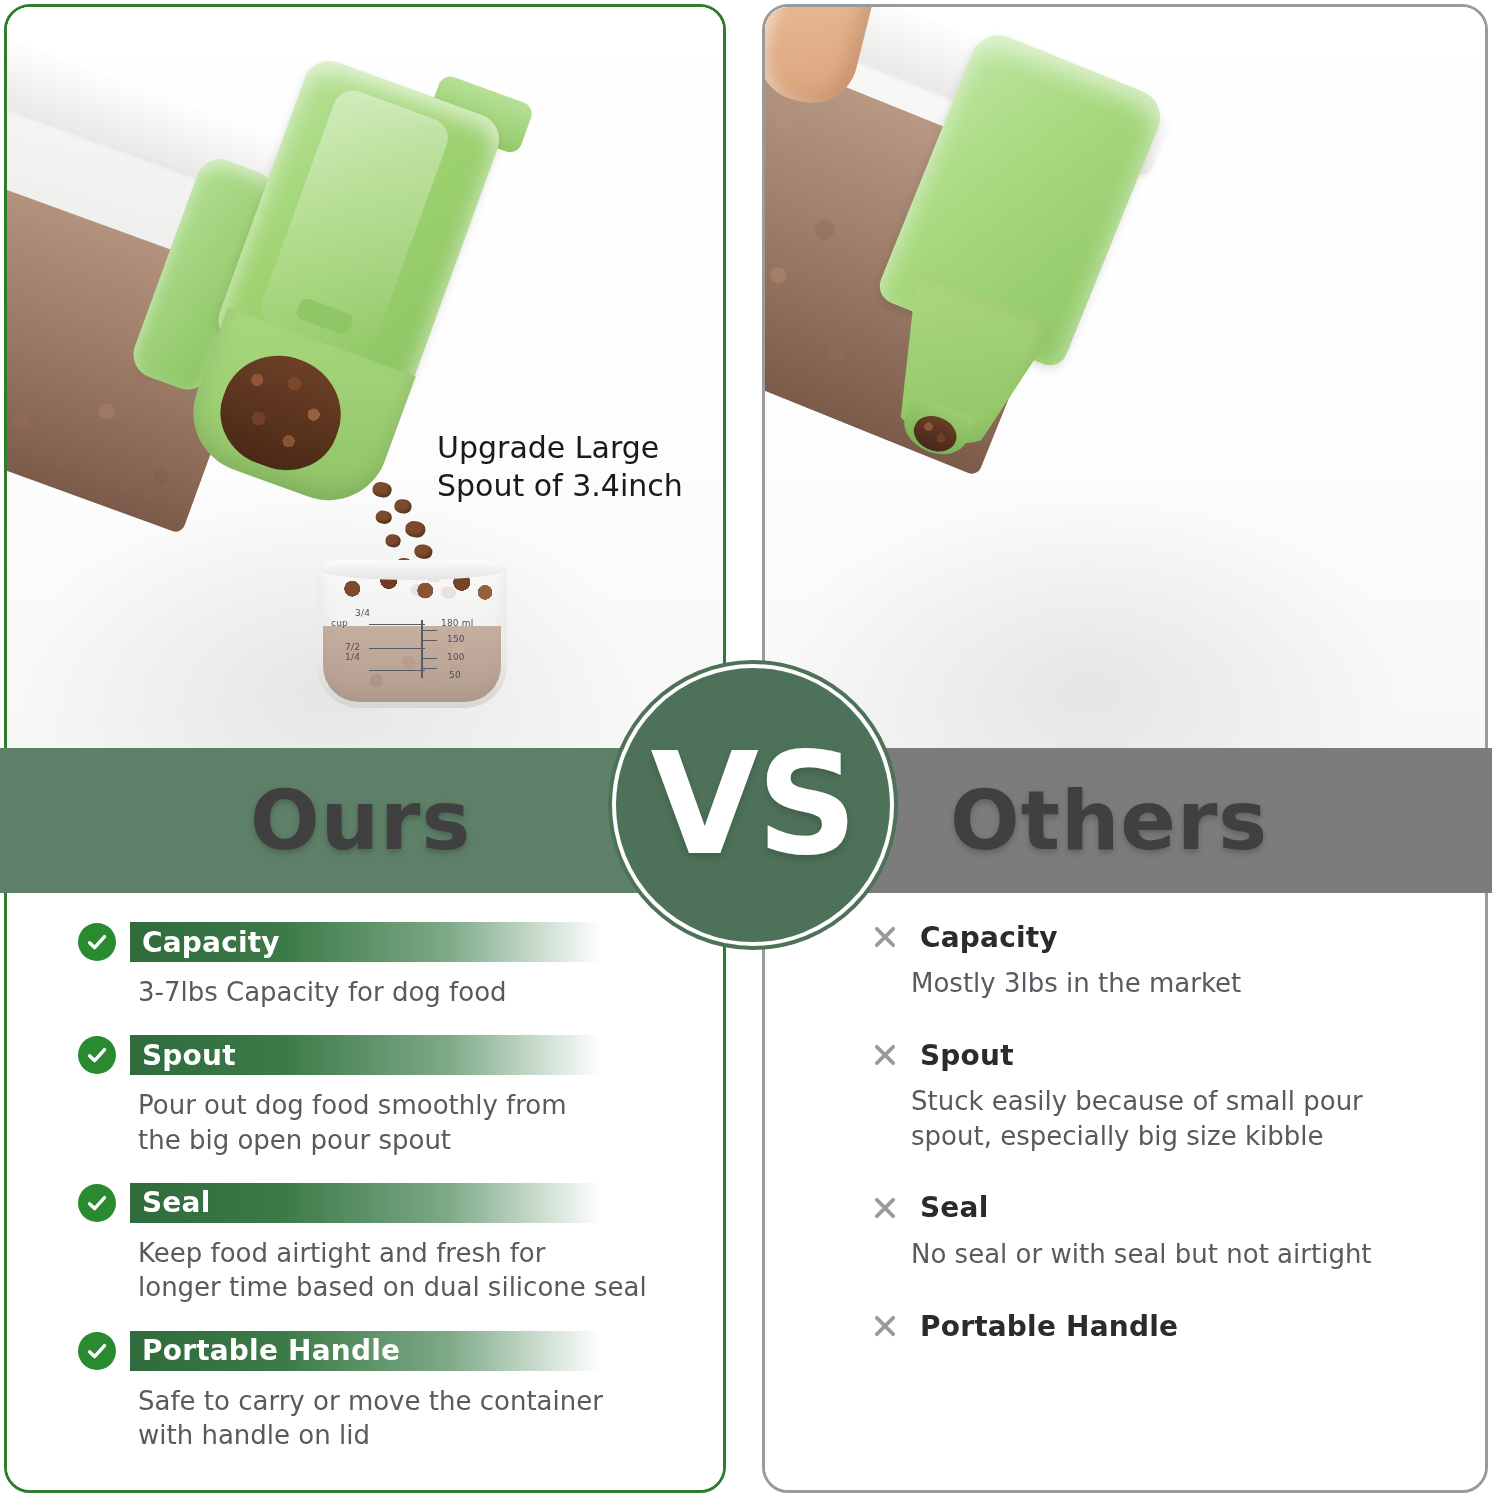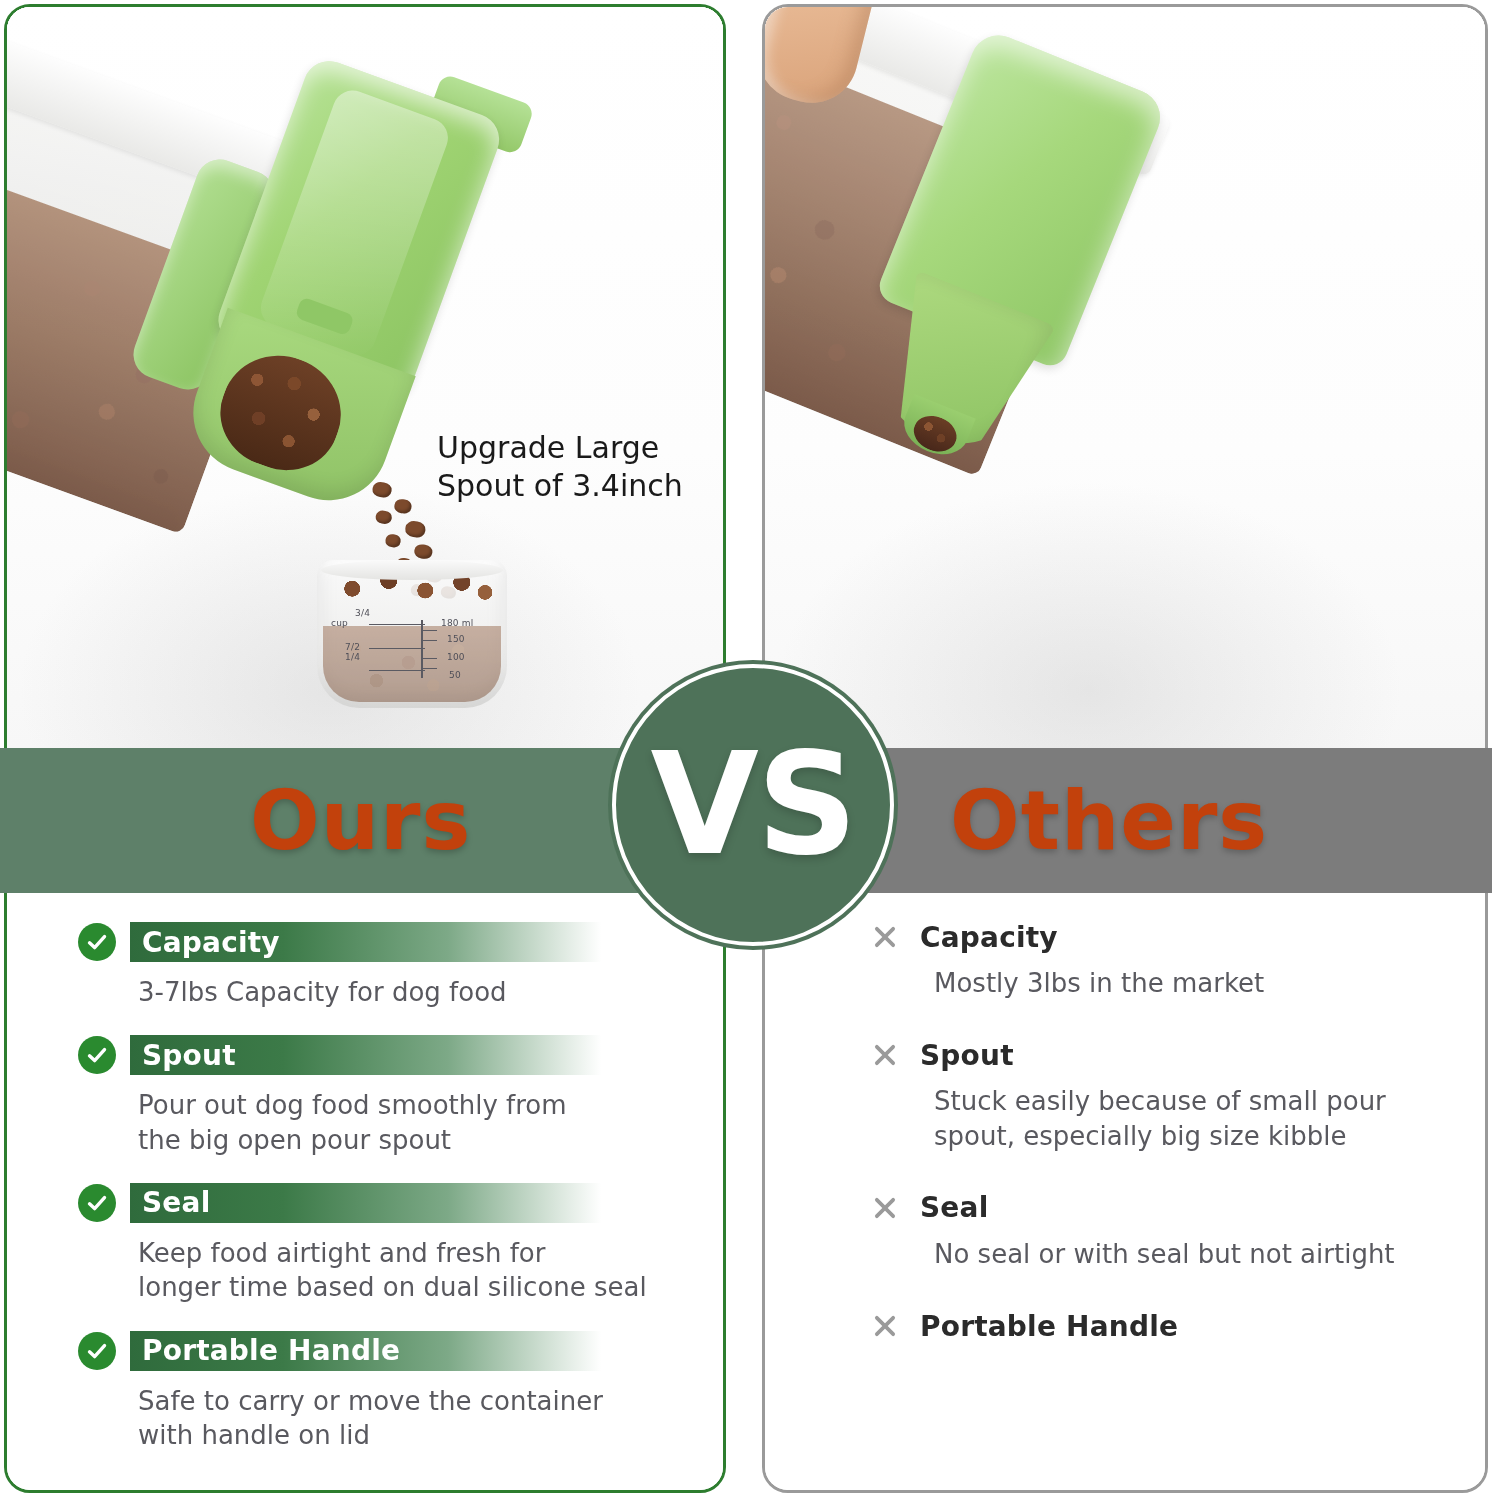--- a/index.html
+++ b/index.html
@@ -169,21 +169,21 @@
 
   
   .callout{position:absolute;font-size:30px;line-height:1.28;color:#1a1a1a;font-weight:400;white-space:pre-line;}
   .callout-left{left:430px;top:422px;}
 
   
   .banner{position:absolute;left:0;top:748px;width:1492px;height:145px;}
   .banner .half-l{position:absolute;left:0;top:0;width:746px;height:100%;background:#5e8069;}
   .banner .half-r{position:absolute;left:746px;top:0;width:746px;height:100%;background:#7c7c7c;}
   .banner .label{
-    position:absolute;top:0;height:145px;line-height:145px;color:#c2410c;
+    position:absolute;top:0;height:145px;line-height:145px;color:#404040;
     font-size:82px;font-weight:bold;letter-spacing:1px;
     text-shadow:0 3px 6px rgba(0,0,0,.22);
   }
   .banner .label-ours{left:250px;}
   .banner .label-others{left:950px;}
 
   .vsbadge{
     position:absolute;left:612px;top:664px;width:282px;height:282px;border-radius:50%;
     background:#4e7259;border:4px solid #ffffff;box-sizing:border-box;
     box-shadow:0 0 0 4px #4e7259;
@@ -215,21 +215,21 @@
   .head-bar{
     position:relative;flex:1;height:40px;display:flex;align-items:center;padding-left:12px;
     background:linear-gradient(90deg,#2f6b3c 0%,#3c7a48 28%,#7da987 58%,rgba(255,255,255,0) 86%);
   }
   .head-bar span{color:#ffffff;font-size:28px;font-weight:bold;letter-spacing:.2px;}
   .head-plain span{color:#2b2b2b;font-size:28px;font-weight:bold;letter-spacing:.2px;}
 
   .feat-desc{
     margin-top:13px;margin-left:60px;color:#59595f;font-size:26px;line-height:1.32;white-space:pre-line;
   }
-  .features-right .feat-desc{margin-left:68px;margin-top:10px;}
+  .features-right .feat-desc{margin-left:45px;margin-top:10px;}
   .features-right .feat{margin-bottom:36px;}
 </style>
 </head>
 <body>
 
 <div class="panel panel-left">
   <div class="panel-inner">
 
     <div class="photo">
       <div class="backdrop"></div>

